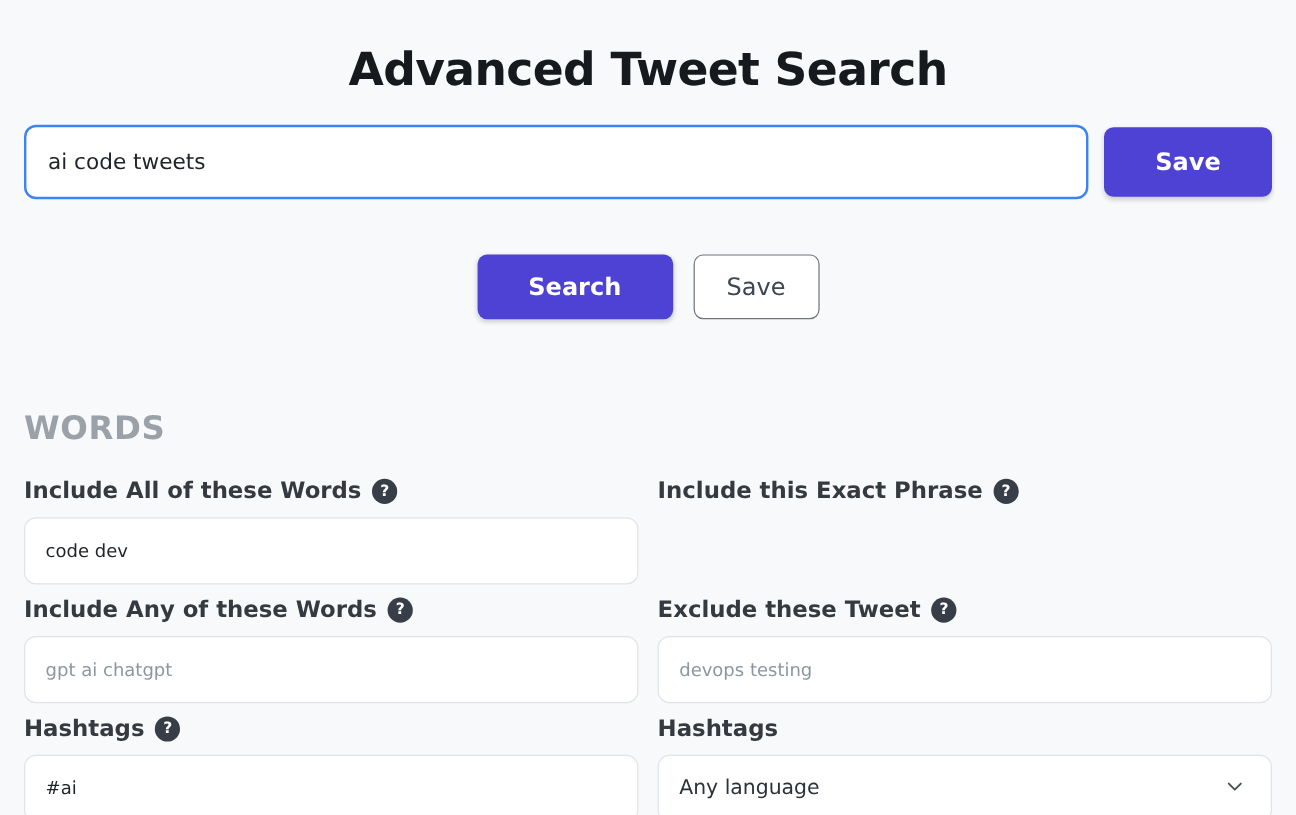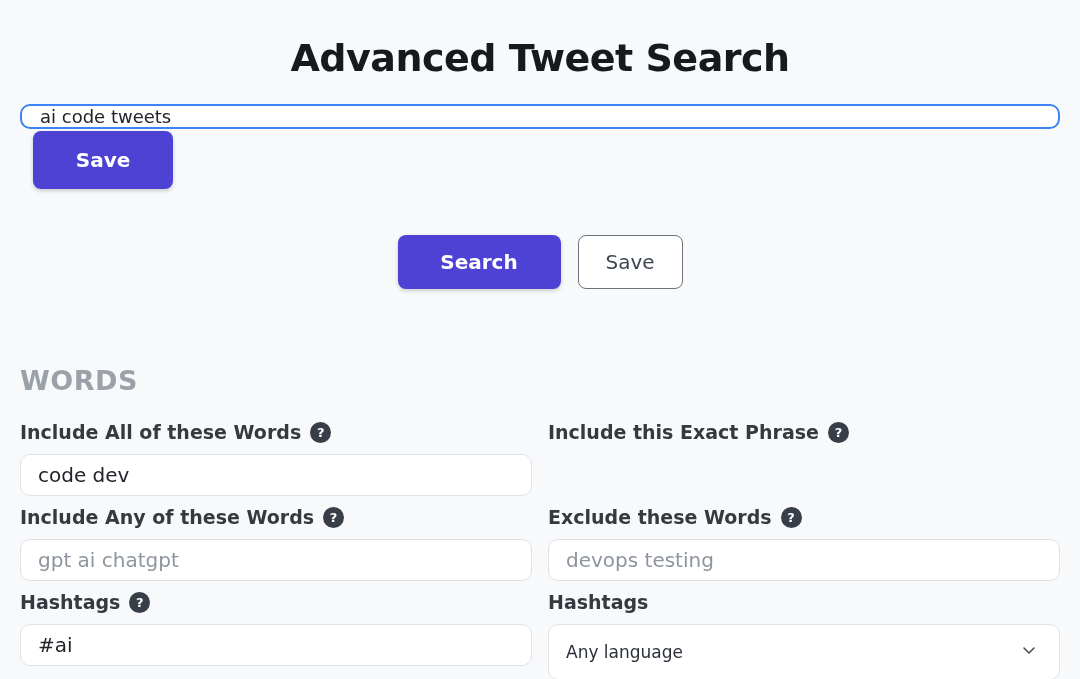--- a/index.html
+++ b/index.html
@@ -17,21 +17,20 @@
     font-size: 38px;
     font-weight: 600;
     color: #16191d;
     letter-spacing: -0.5px;
   }
 
   .save-row {
     margin-top: 24px;
     display: flex;
     align-items: stretch;
-    flex-direction: column;
   }
   .query-input {
     flex: 1;
     height: 62px;
     border: 2px solid #3d83f6;
     border-radius: 10px;
     background: #ffffff;
     padding: 0 18px;
     font-size: 18px;
     color: #212529;
@@ -111,26 +110,26 @@
     background: #373e47;
     color: #ffffff;
     font-size: 13px;
     font-weight: bold;
     margin-left: 9px;
     cursor: pointer;
     flex: none;
   }
   .text-input {
     width: 100%;
-    height: 42px;
+    height: 56px;
     border: 1px solid #dfe3e7;
     border-radius: 10px;
     background: #ffffff;
     padding: 0 17px;
-    font-size: 20px;
+    font-size: 15px;
     color: #212529;
     outline: none;
     font-family: inherit;
   }
   .text-input::placeholder { color: #8d959e; opacity: 1; }
 
   .select-box {
     width: 100%;
     height: 56px;
     border: 1px solid #dfe3e7;
@@ -185,21 +184,21 @@
     <div class="field">
       <div class="field-label">
         <span>Include Any of these Words</span>
         <span class="help-icon">?</span>
       </div>
       <input class="text-input" type="text" placeholder="gpt ai chatgpt" style="">
     </div>
 
     <div class="field">
       <div class="field-label">
-        <span>Exclude these Words</span>
+        <span>Exclude these Tweet</span>
         <span class="help-icon">?</span>
       </div>
       <input class="text-input" type="text" placeholder="devops testing" style="">
     </div>
 
     <div class="field">
       <div class="field-label">
         <span>Hashtags</span>
         <span class="help-icon">?</span>
       </div>

